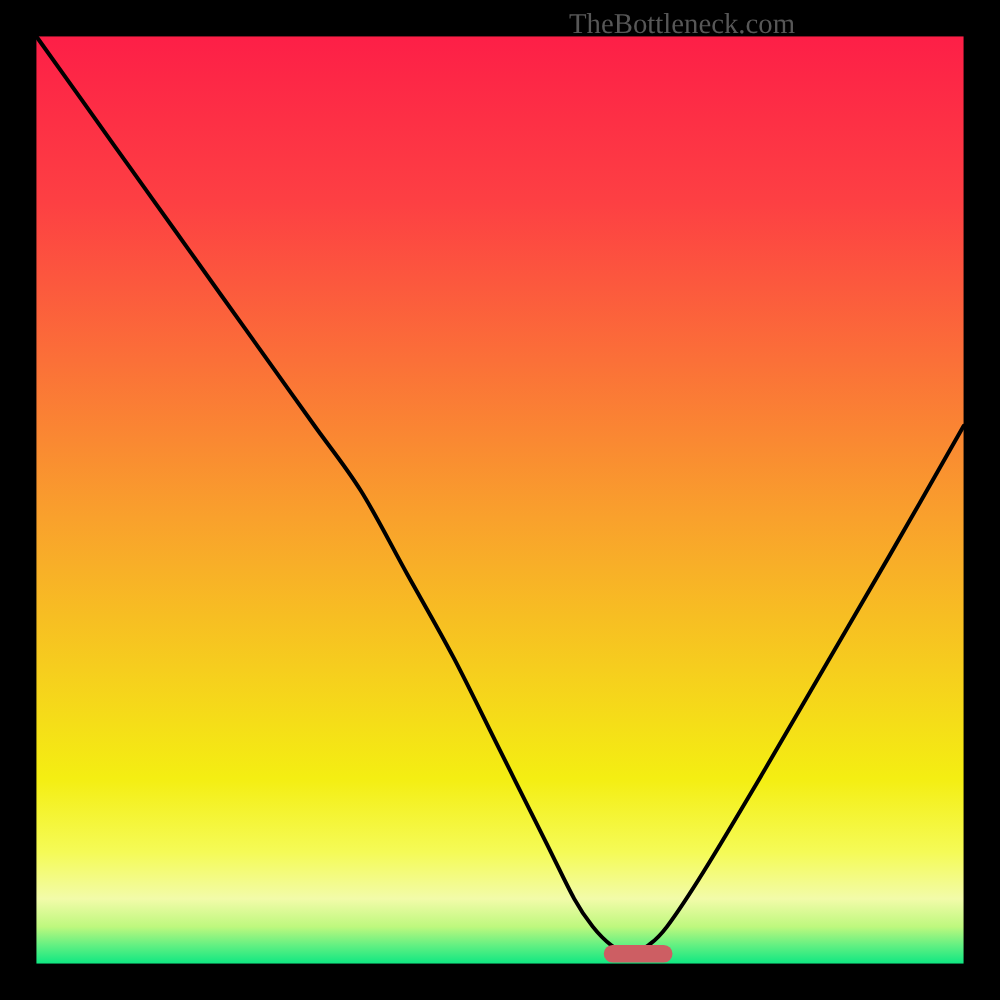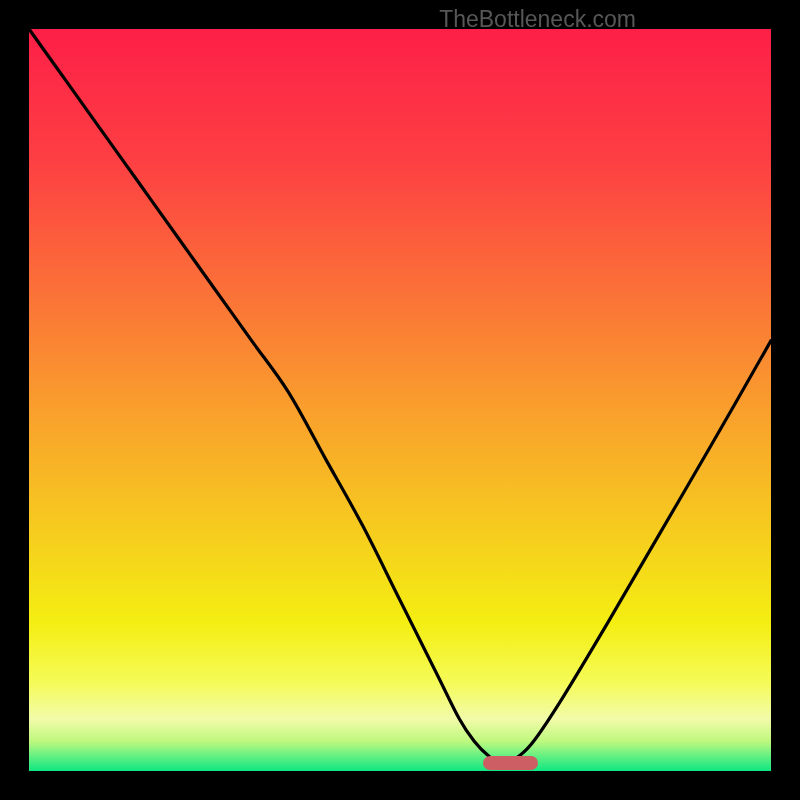--- a/index.html
+++ b/index.html
@@ -9,20 +9,21 @@
     height: 800px;
     background: #000;
     overflow: hidden;
     font-family: Arial, Helvetica, sans-serif;
   }
   .frame {
     position: relative;
     width: 644px;
     height: 800px;
     background: #000;
+    font-family: Liberation Serif, serif;
   }
   .plot {
     position: absolute;
     left: 29px;
     top: 29px;
     width: 742px;
     height: 742px;
   }
   .gradient {
     position: absolute;

